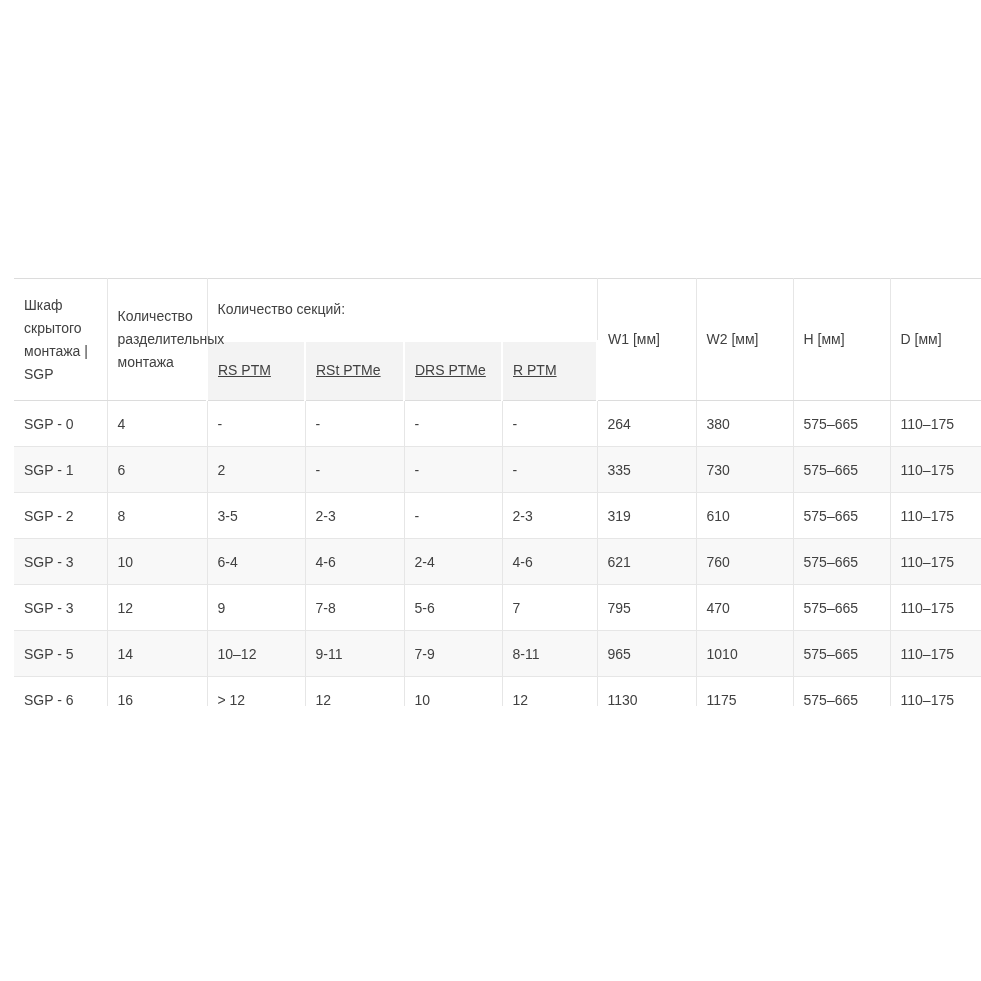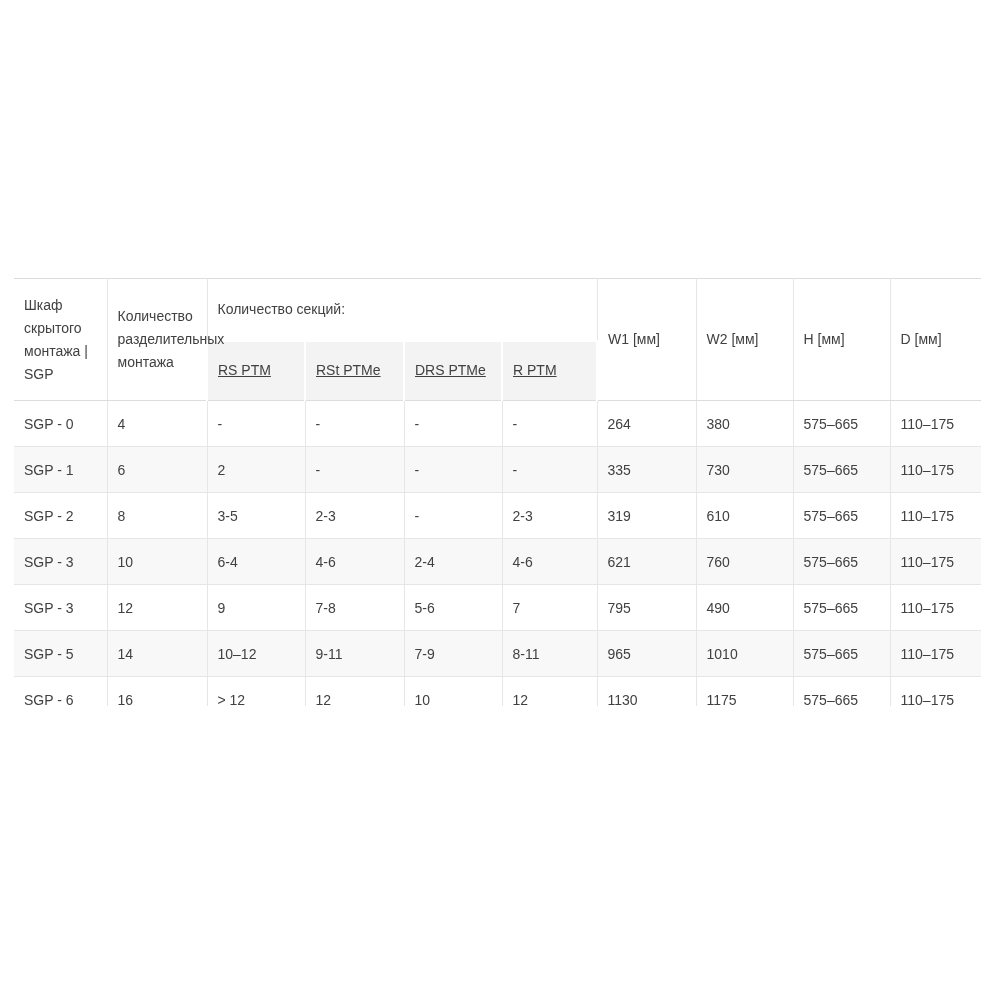--- a/index.html
+++ b/index.html
@@ -141,21 +141,21 @@
         <td>110–175</td>
       </tr>
       <tr>
         <td class="first">SGP - 3</td>
         <td>12</td>
         <td>9</td>
         <td>7-8</td>
         <td>5-6</td>
         <td>7</td>
         <td>795</td>
-        <td>490</td>
+        <td>470</td>
         <td>575–665</td>
         <td>110–175</td>
       </tr>
       <tr>
         <td class="first">SGP - 5</td>
         <td>14</td>
         <td>10–12</td>
         <td>9-11</td>
         <td>7-9</td>
         <td>8-11</td>

